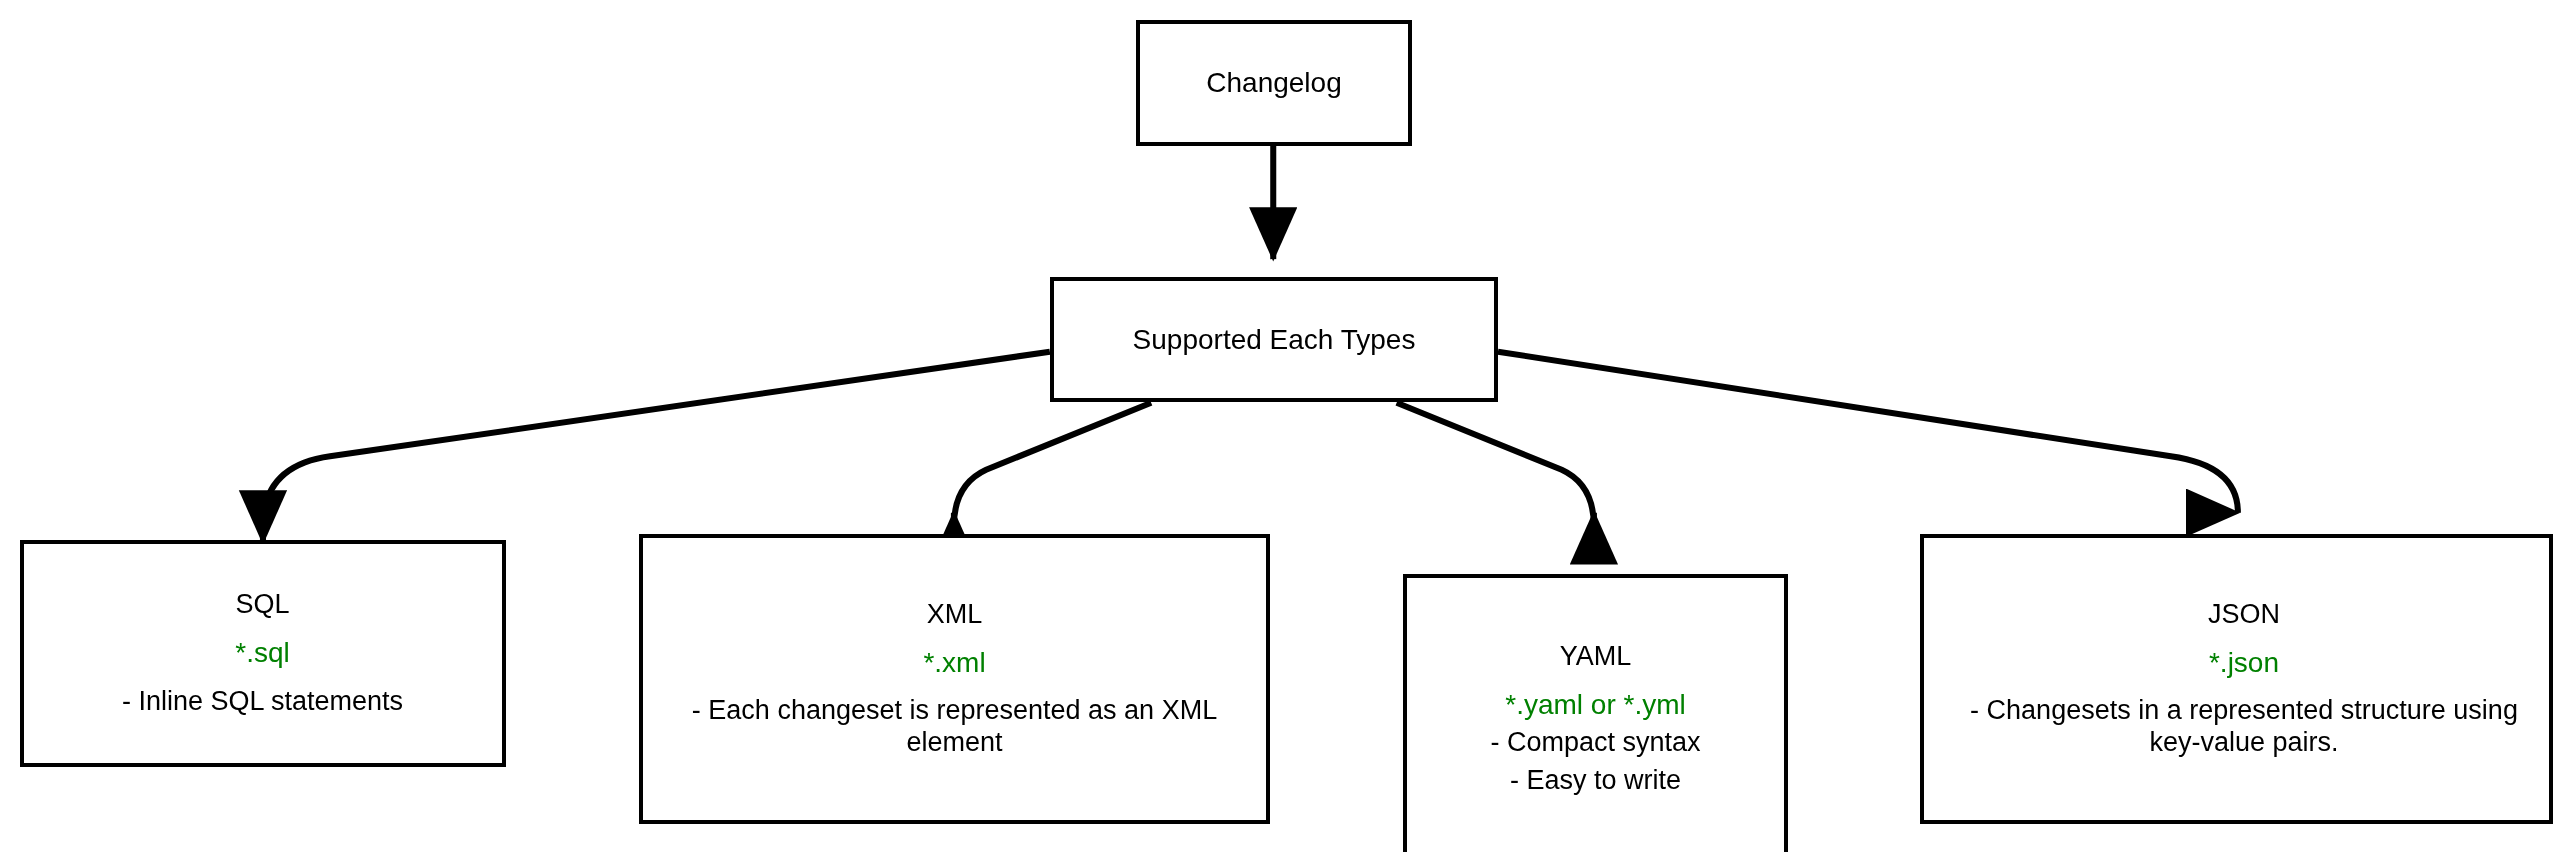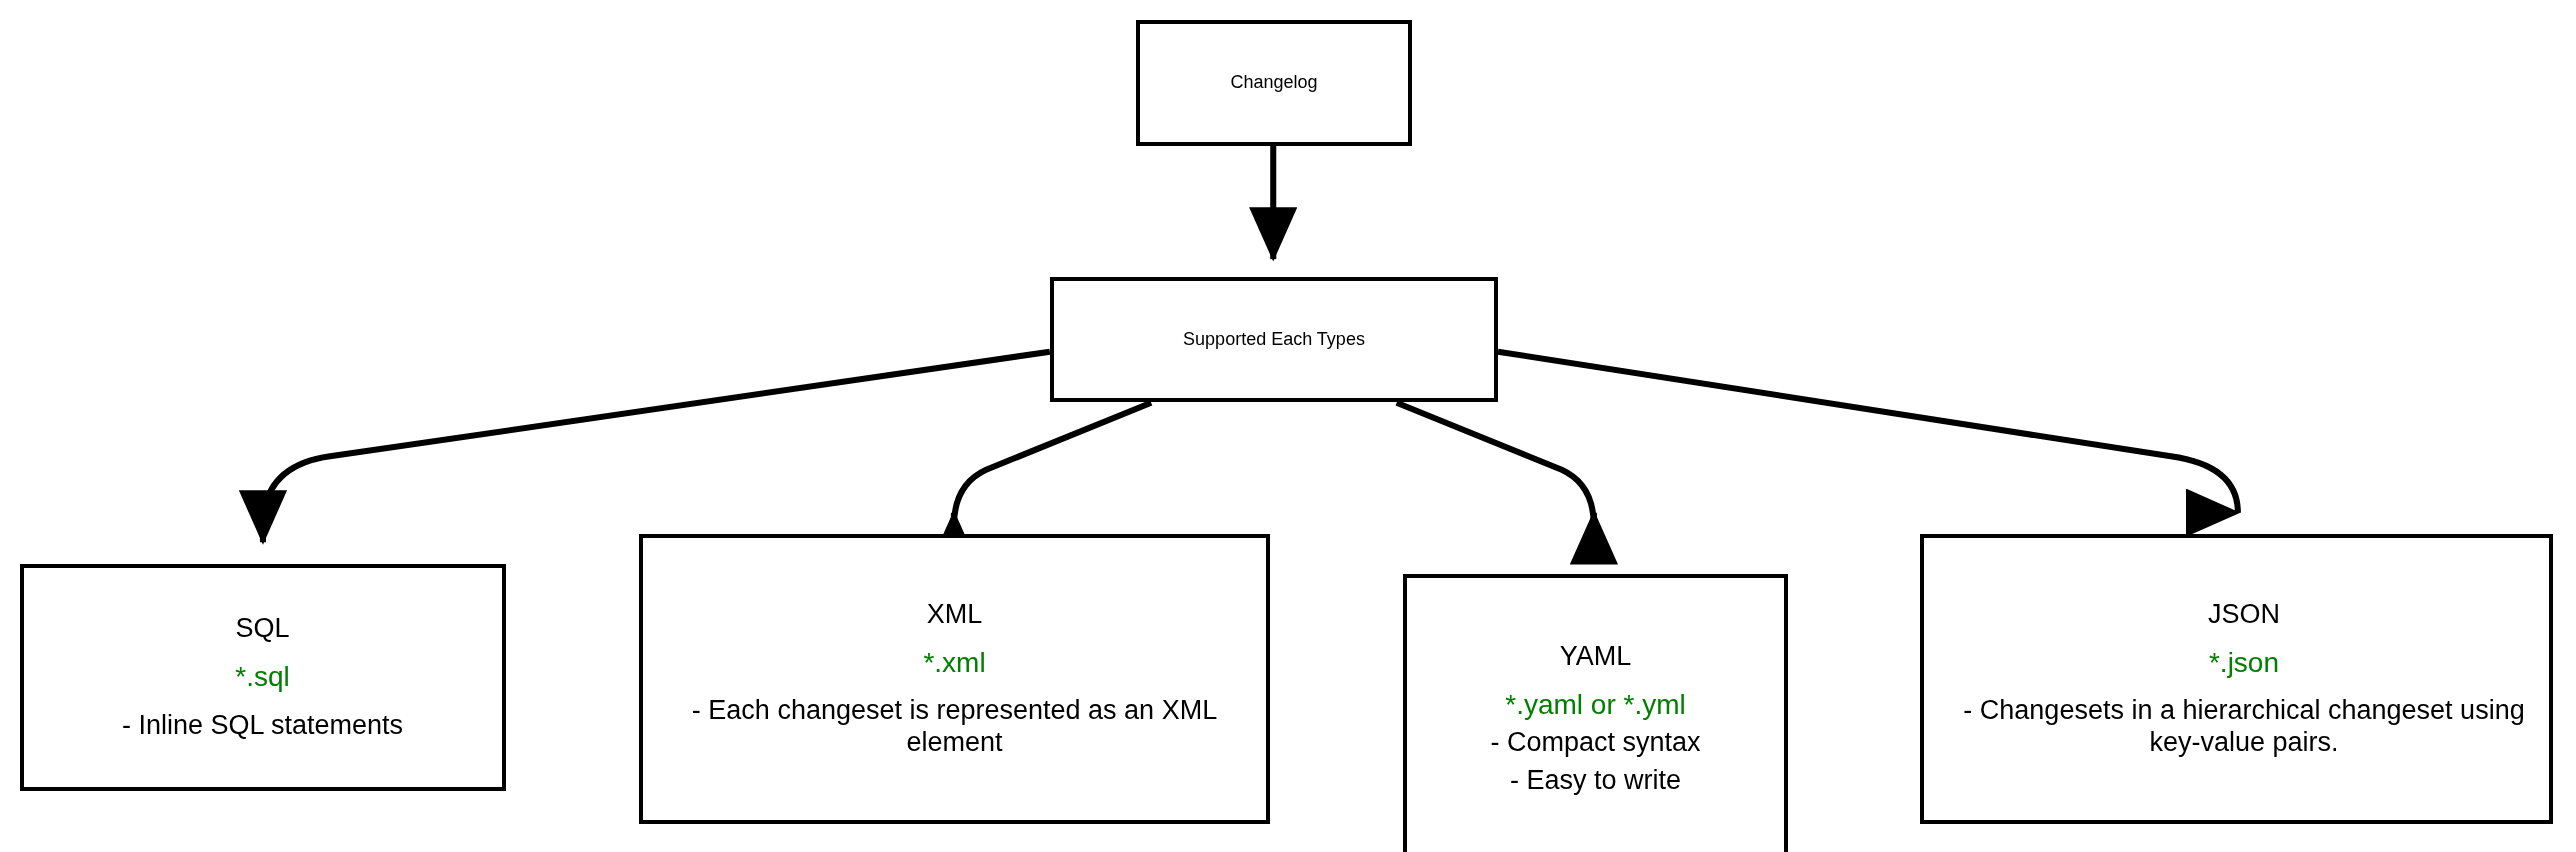--- a/index.html
+++ b/index.html
@@ -56,42 +56,42 @@
     font-size: 27px;
     line-height: 1.18;
     color: #000000;
     margin-top: 17.4px;
     padding: 0 9.4px;
   }
   .node-desc.tight {
     margin-top: 6.7px;
   }
   .node-single {
-    font-size: 18px;
+    font-size: 28px;
     line-height: 1.12;
     color: #000000;
     white-space: nowrap;
   }
   
   #node-changelog {
     left: 1136px;
     top: 19.5px;
     width: 276px;
     height: 126px;
   }
   #node-supported-file-types {
     left: 1050px;
     top: 277px;
     width: 448px;
     height: 125px;
   }
   
   #node-sql {
     left: 19.5px;
-    top: 564px;
+    top: 540px;
     width: 486px;
     height: 227px;
   }
   #node-xml {
     left: 639px;
     top: 534px;
     width: 631px;
     height: 290px;
   }
   #node-yaml {
@@ -155,17 +155,17 @@
   <div class="node" id="node-yaml">
     <div class="node-title">YAML</div>
     <div class="node-ext">*.yaml or *.yml</div>
     <div class="node-desc tight">- Compact syntax</div>
     <div class="node-desc tight">- Easy to write</div>
   </div>
 
   <div class="node" id="node-json">
     <div class="node-title">JSON</div>
     <div class="node-ext">*.json</div>
-    <div class="node-desc">- Changesets in a hierarchical changeset using key-value pairs.</div>
+    <div class="node-desc">- Changesets in a represented structure using key-value pairs.</div>
   </div>
 
 </div>
 
 
 </body></html>

